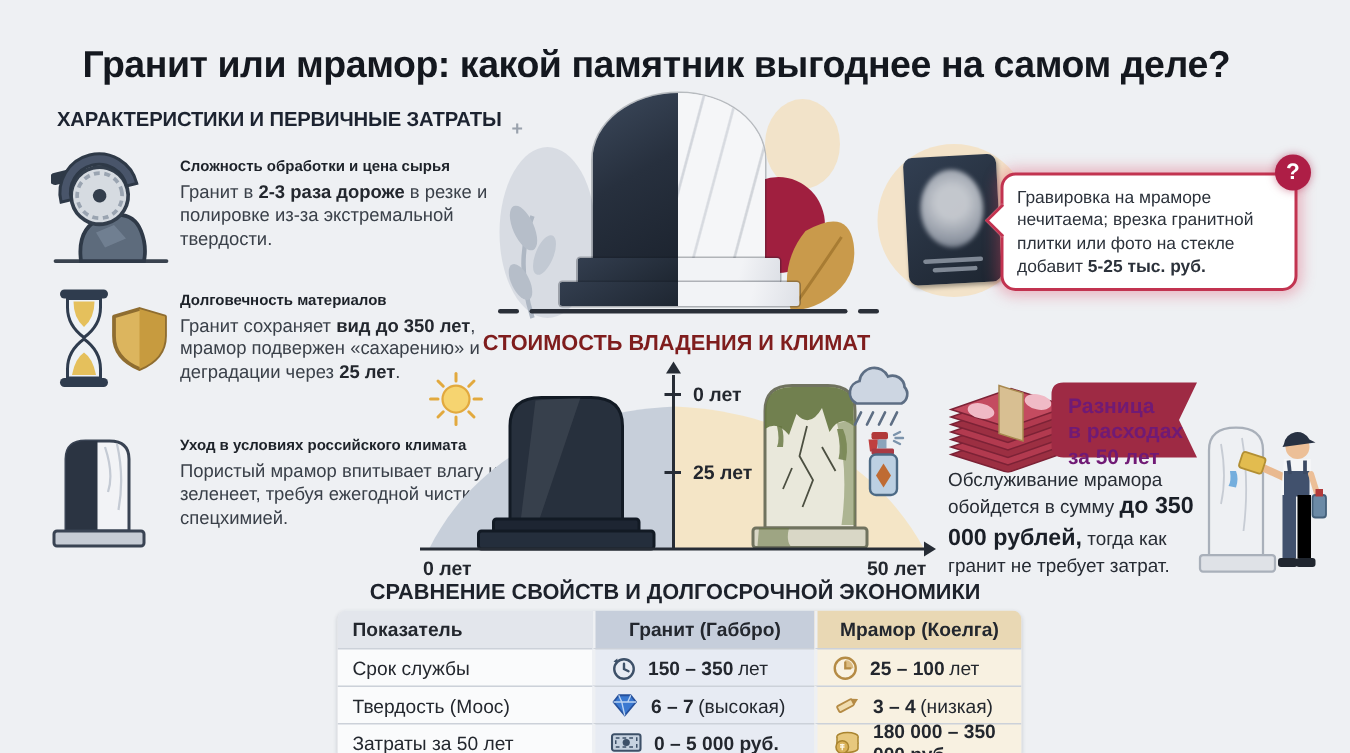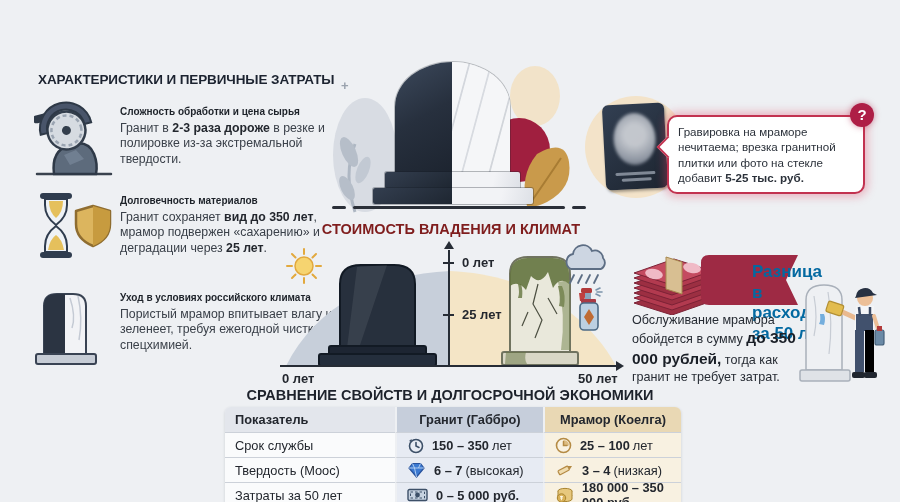--- a/index.html
+++ b/index.html
@@ -45,21 +45,21 @@
            box-shadow:0 0 6px rgba(174,30,70,.5);}
   
   .chart-title{left:278px;top:221px;width:346px;text-align:center;font-size:14.5px;font-weight:700;color:#7f1d1d;}
   .axis-label{font-size:13px;font-weight:700;color:#23272e;}
   .vline{width:2px;background:#262c35;}
   .hline{height:2px;background:#262c35;}
   .tick{width:11px;height:2px;background:#262c35;}
   .arrow-up{width:0;height:0;border-left:5px solid transparent;border-right:5px solid transparent;border-bottom:8px solid #262c35;}
   .arrow-right{width:0;height:0;border-top:5px solid transparent;border-bottom:5px solid transparent;border-left:8px solid #262c35;}
   
-  .ribbon-text{left:712px;top:262px;width:84px;color:#0369a1;font-size:17px;font-weight:700;line-height:1.22;margin-left:40px;}
+  .ribbon-text{left:712px;top:262px;width:84px;color:#701a75;font-size:14px;font-weight:700;line-height:1.22;}
   .savings-text{left:632px;top:312px;width:186px;font-size:12.6px;line-height:1.3;color:#272c34;}
   .savings-text b{font-size:15.5px;color:#1a1f27;}
   
   .table-title{left:0;right:0;top:387px;text-align:center;font-size:14.5px;font-weight:700;color:#1d222b;}
   .cmp-table{left:225px;top:407px;width:456px;border-radius:6px;overflow:hidden;box-shadow:0 1px 3px rgba(40,50,70,.18);
              display:grid;grid-template-columns:170px 148px 138px;font-size:12.8px;color:#23272e;}
   .cmp-table .cell{display:flex;align-items:center;padding:0 10px;height:24px;border-top:1px solid #ccd1d9;background:#fafbfc;}
   .cmp-table .cell.c2,.cmp-table .cell.c3{border-left:2px solid #eef0f3;}
   .cmp-table .head{height:25px;border-top:none;font-weight:700;text-align:right;}
   .cmp-table .head.c1{background:#e3e6ec;}
@@ -68,20 +68,21 @@
   .cmp-table .c2{background:#e7ebf3;}
   .cmp-table .c3{background:#f8f1e1;}
   .cmp-table .val b{margin-right:3px;}
   .cmp-table .icon{margin-right:8px;display:inline-flex;}
 </style>
 </head>
 <body>
 
 <div class="stage">
 
+  <h1 class="abs main-title">Гранит или мрамор: какой памятник выгоднее на самом деле?</h1>
 
   <div class="abs sec-head" style="left:38px;top:72px;">ХАРАКТЕРИСТИКИ И ПЕРВИЧНЫЕ ЗАТРАТЫ</div>
 
   <div class="abs" style="left:34px;top:99px;width:80px;height:82px;">
     <svg width="80" height="82" viewBox="0 0 80 82">
       <line x1="3" y1="75" x2="77" y2="75" stroke="#39424e" stroke-width="2.5" stroke-linecap="round"></line>
       <path d="M20,75 Q17,52 35,46 Q54,40 60,55 Q64,65 62,75 Z" fill="#5d6b7c" stroke="#2e3947" stroke-width="2.5"></path>
       <path d="M30,56 l12,-5 8,9 -14,6 Z" fill="#79889a" opacity=".7"></path>
       <g transform="rotate(-14 30 30)">
         <rect x="2" y="10" width="26" height="8" rx="4" fill="#2e3947"></rect>

